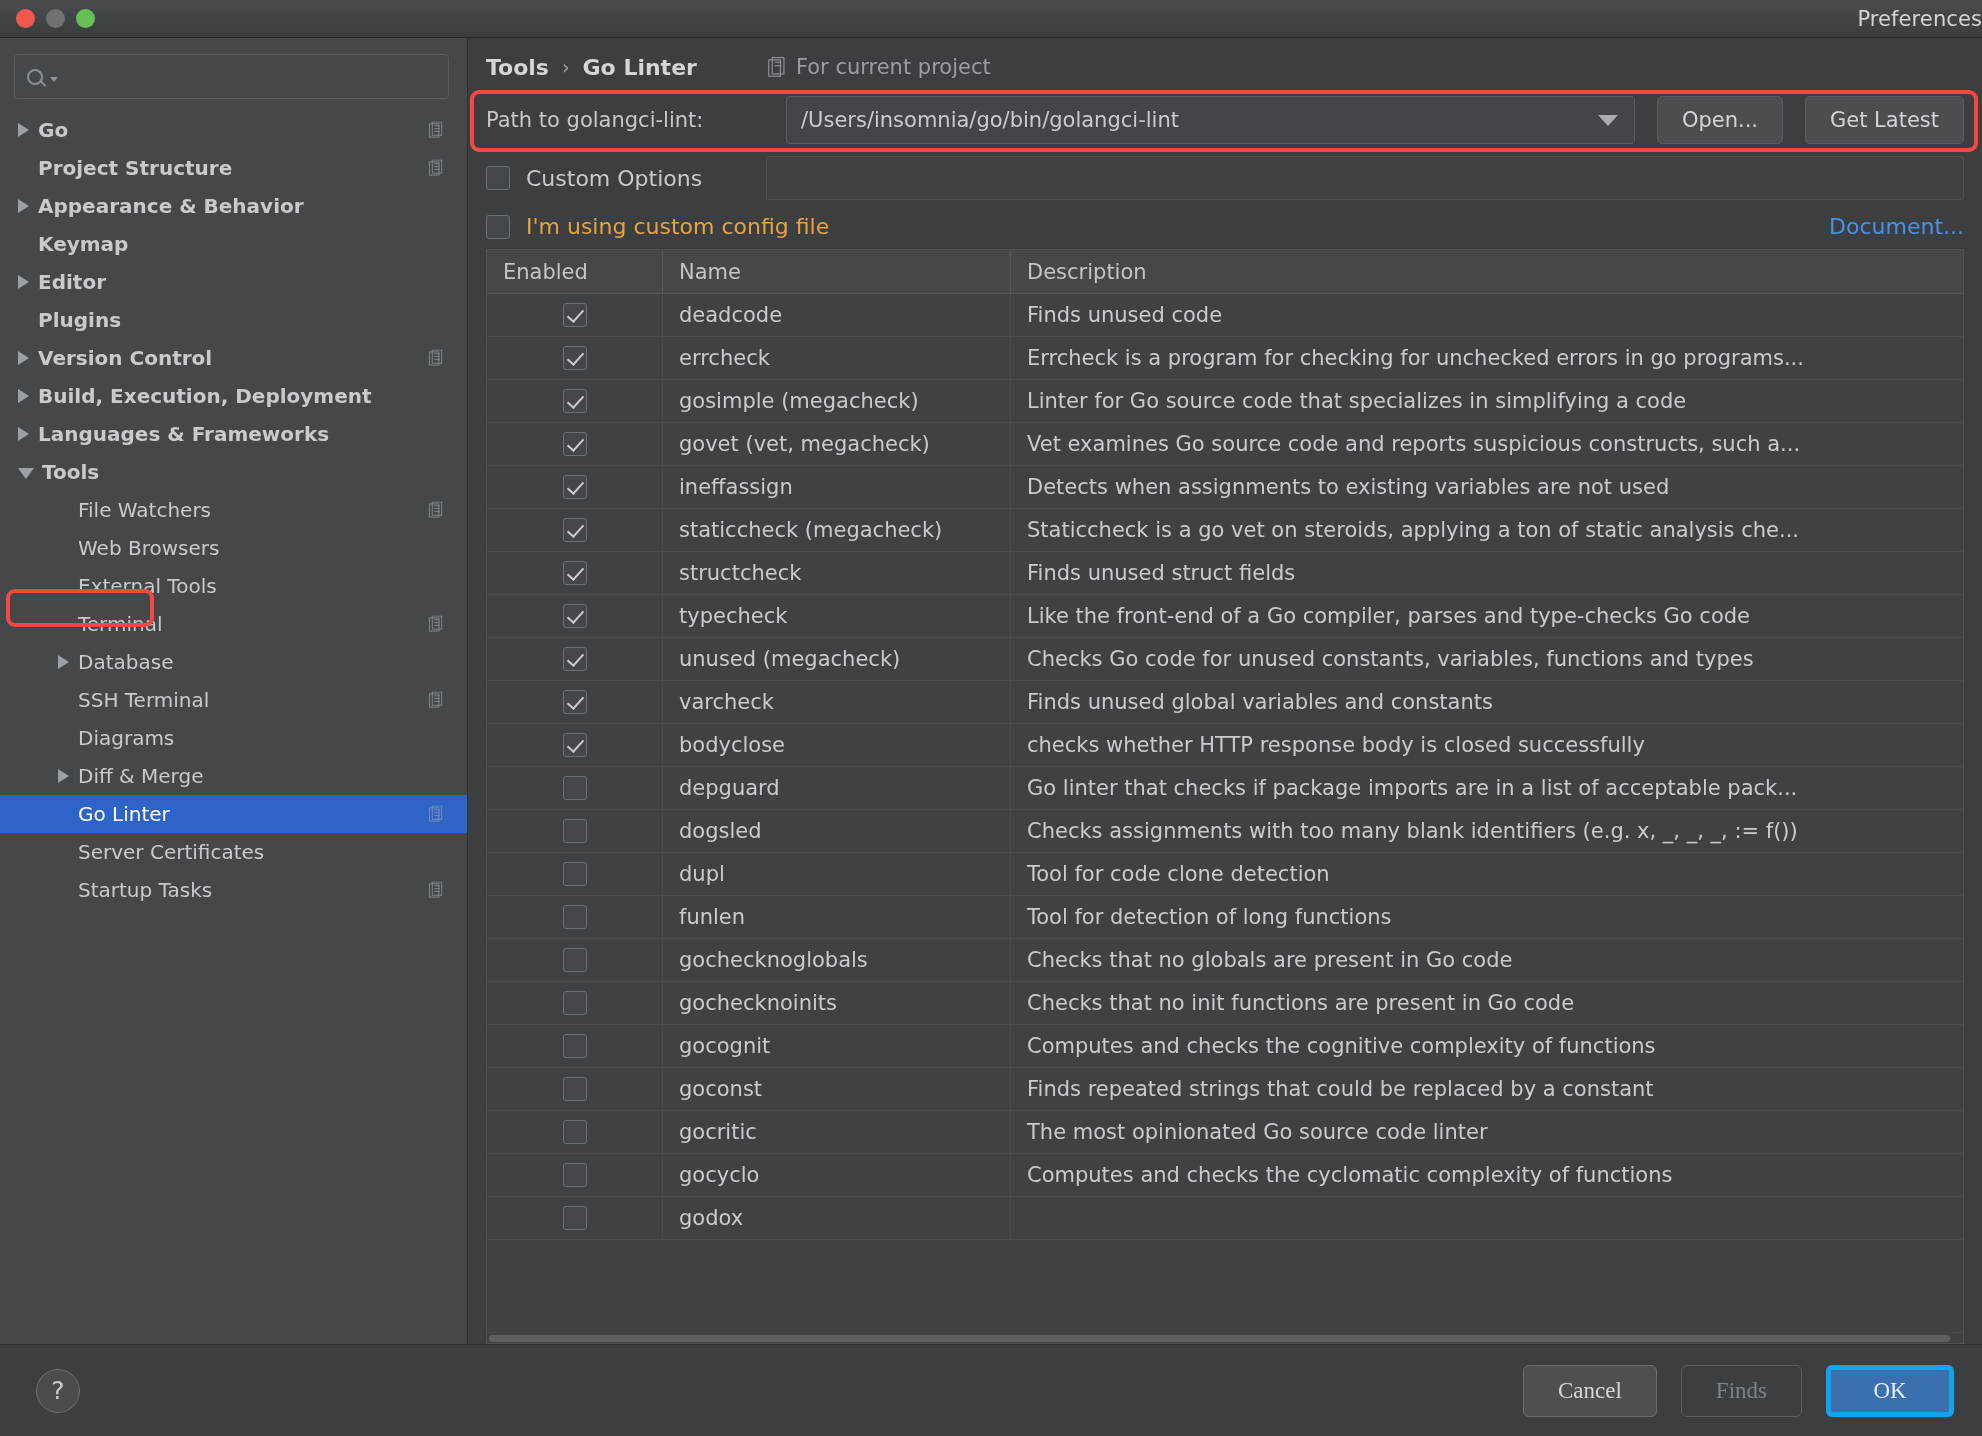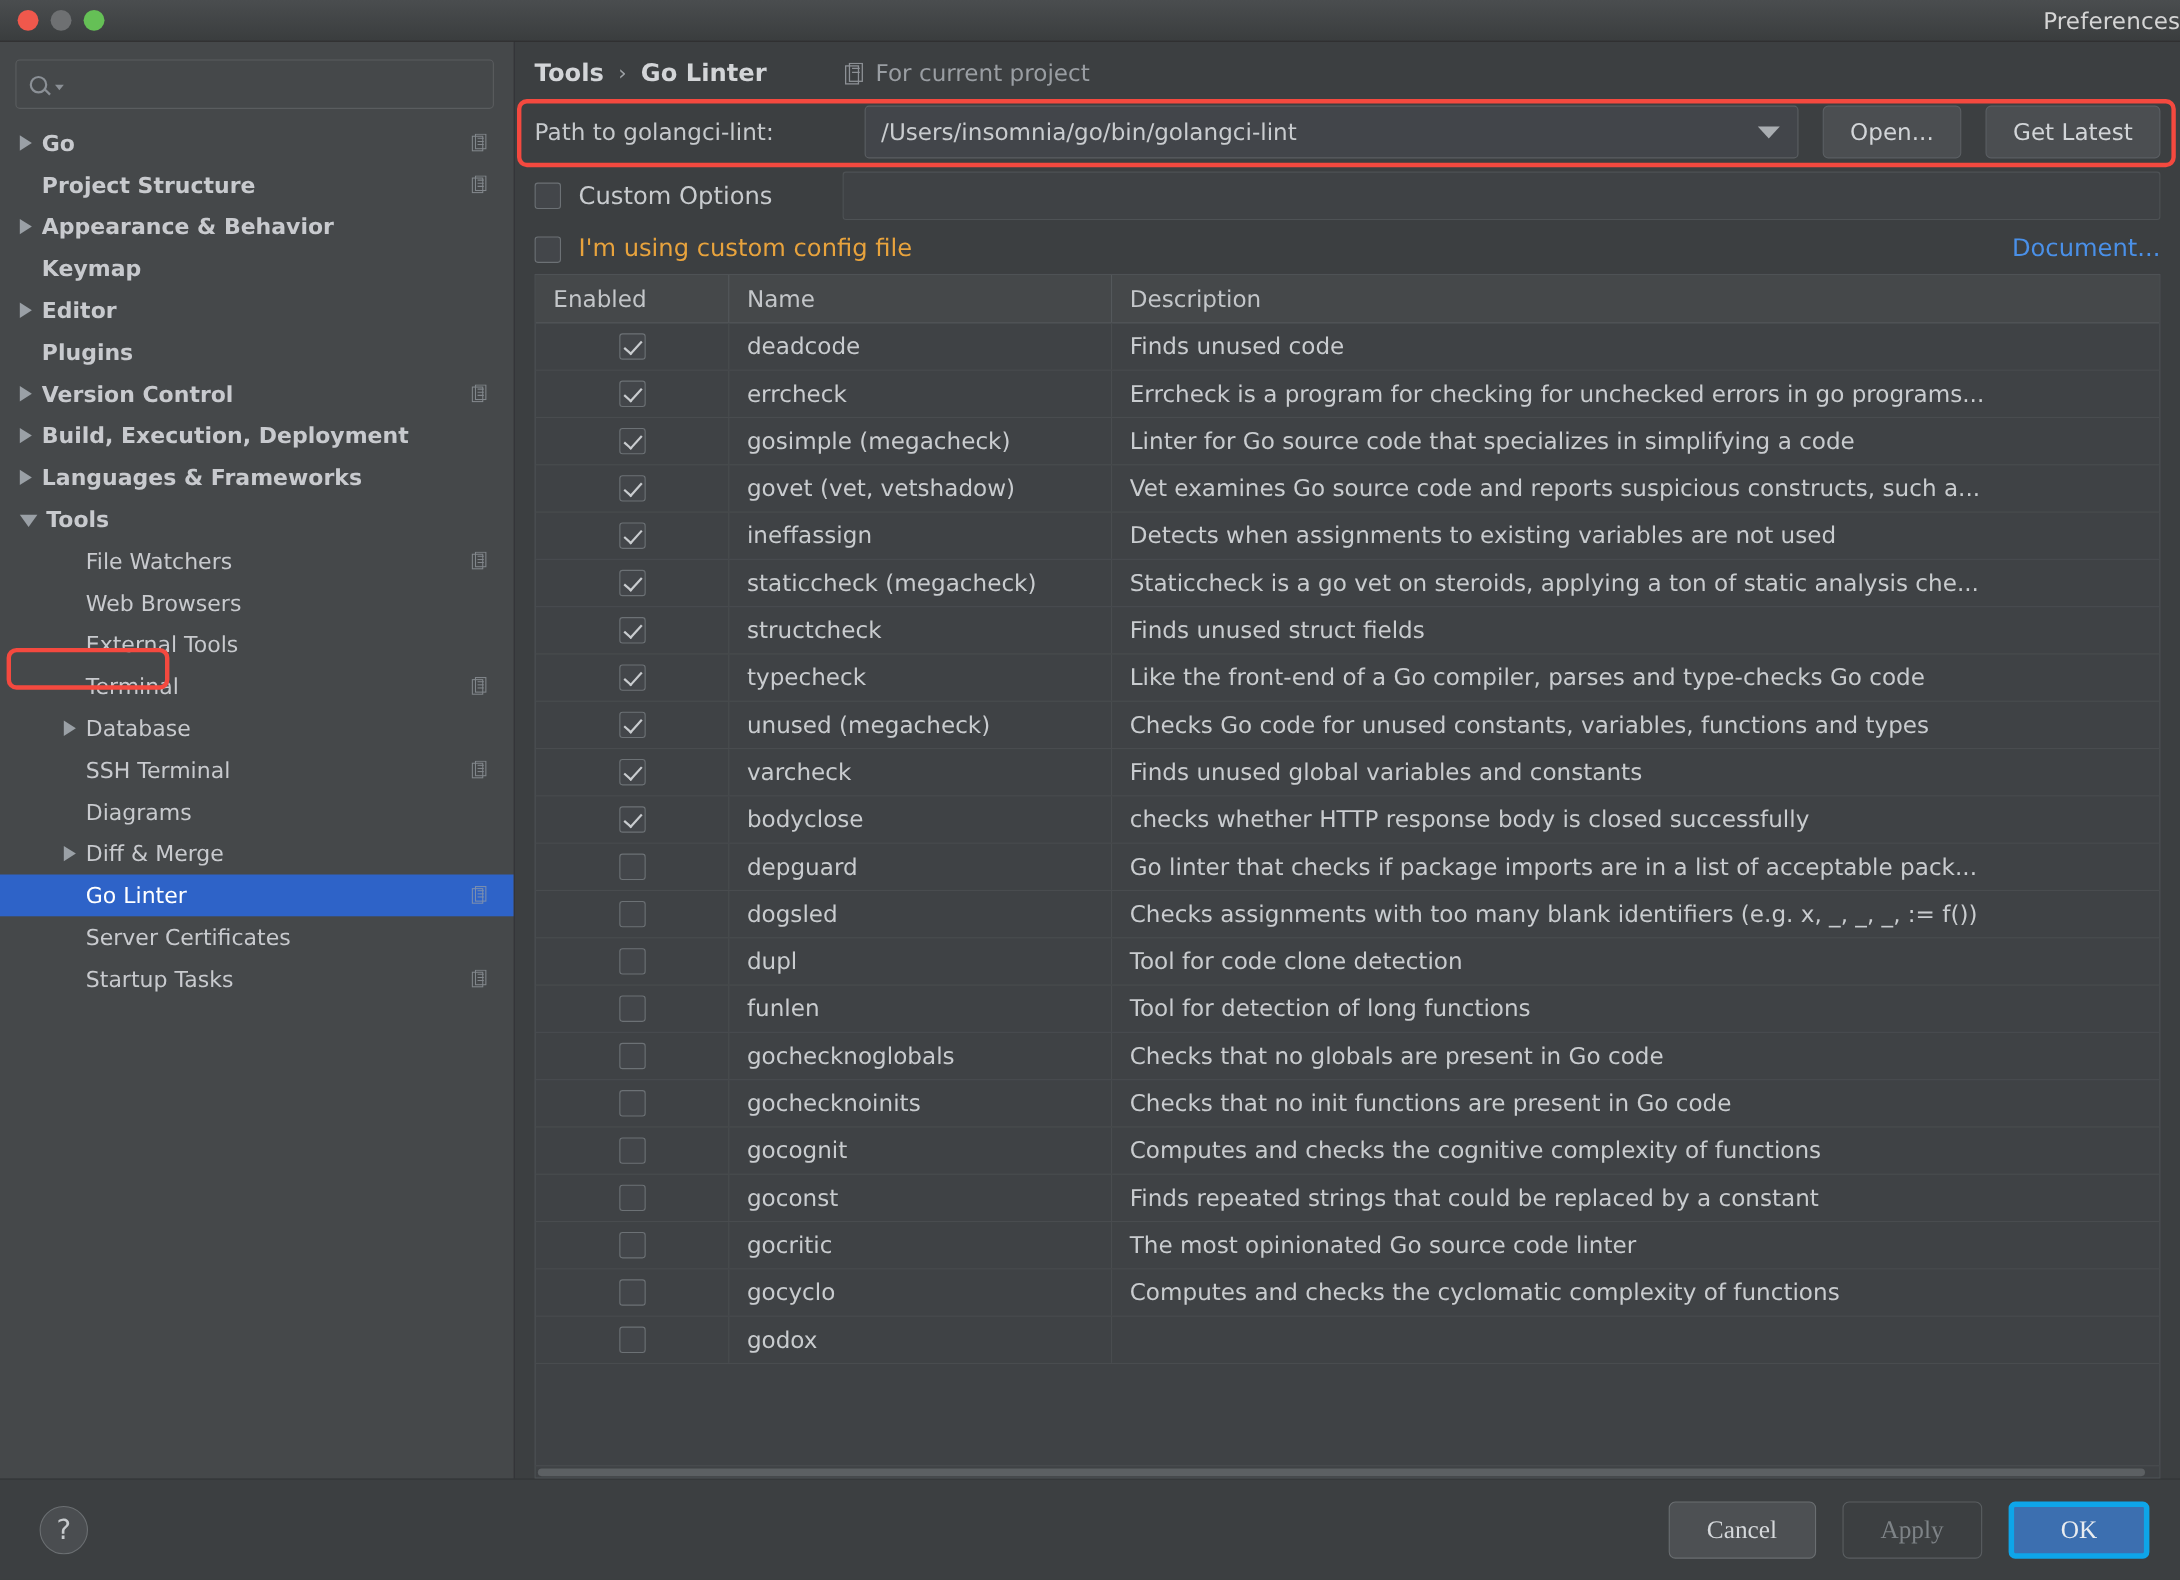--- a/index.html
+++ b/index.html
@@ -386,21 +386,21 @@
               <div class="td c-en">
                 <span class="cb checked"></span>
               </div>
               <div class="td c-nm">gosimple (megacheck)</div>
               <div class="td c-ds">Linter for Go source code that specializes in simplifying a code</div>
             </div>
             <div class="tr">
               <div class="td c-en">
                 <span class="cb checked"></span>
               </div>
-              <div class="td c-nm">govet (vet, vetshadow)</div>
+              <div class="td c-nm">govet (vet, megacheck)</div>
               <div class="td c-ds">Vet examines Go source code and reports suspicious constructs, such a...</div>
             </div>
             <div class="tr">
               <div class="td c-en">
                 <span class="cb checked"></span>
               </div>
               <div class="td c-nm">ineffassign</div>
               <div class="td c-ds">Detects when assignments to existing variables are not used</div>
             </div>
             <div class="tr">
@@ -528,16 +528,16 @@
       </div>
 
       <div class="hl-box" style="left:2px; top:52px; width:1508px; height:62px;"></div>
     </div>
   </div>
 
   <div class="footer">
     <div class="help">?</div>
     <div class="spacer"></div>
     <button class="fbtn cancel">Cancel</button>
-    <button class="fbtn apply">Apply</button>
+    <button class="fbtn apply">Finds</button>
     <button class="fbtn ok">OK</button>
   </div>
 </div>
 
 </body></html>

